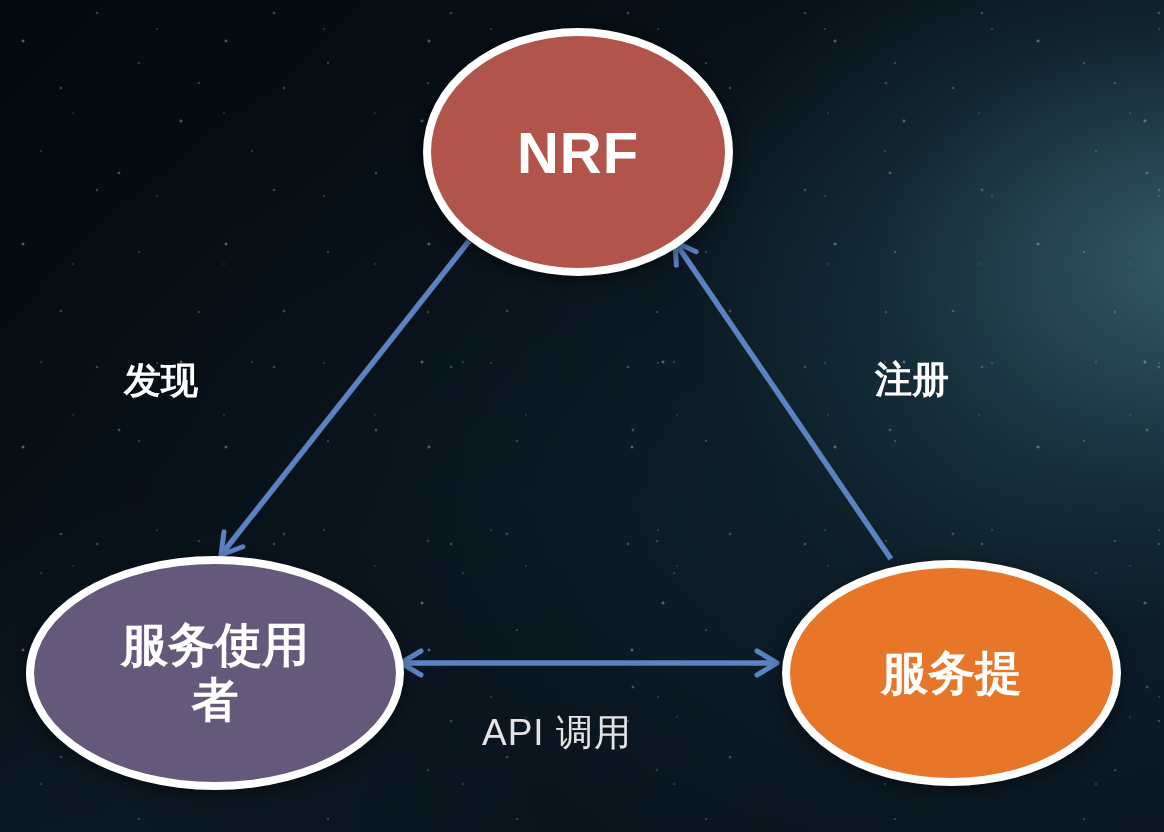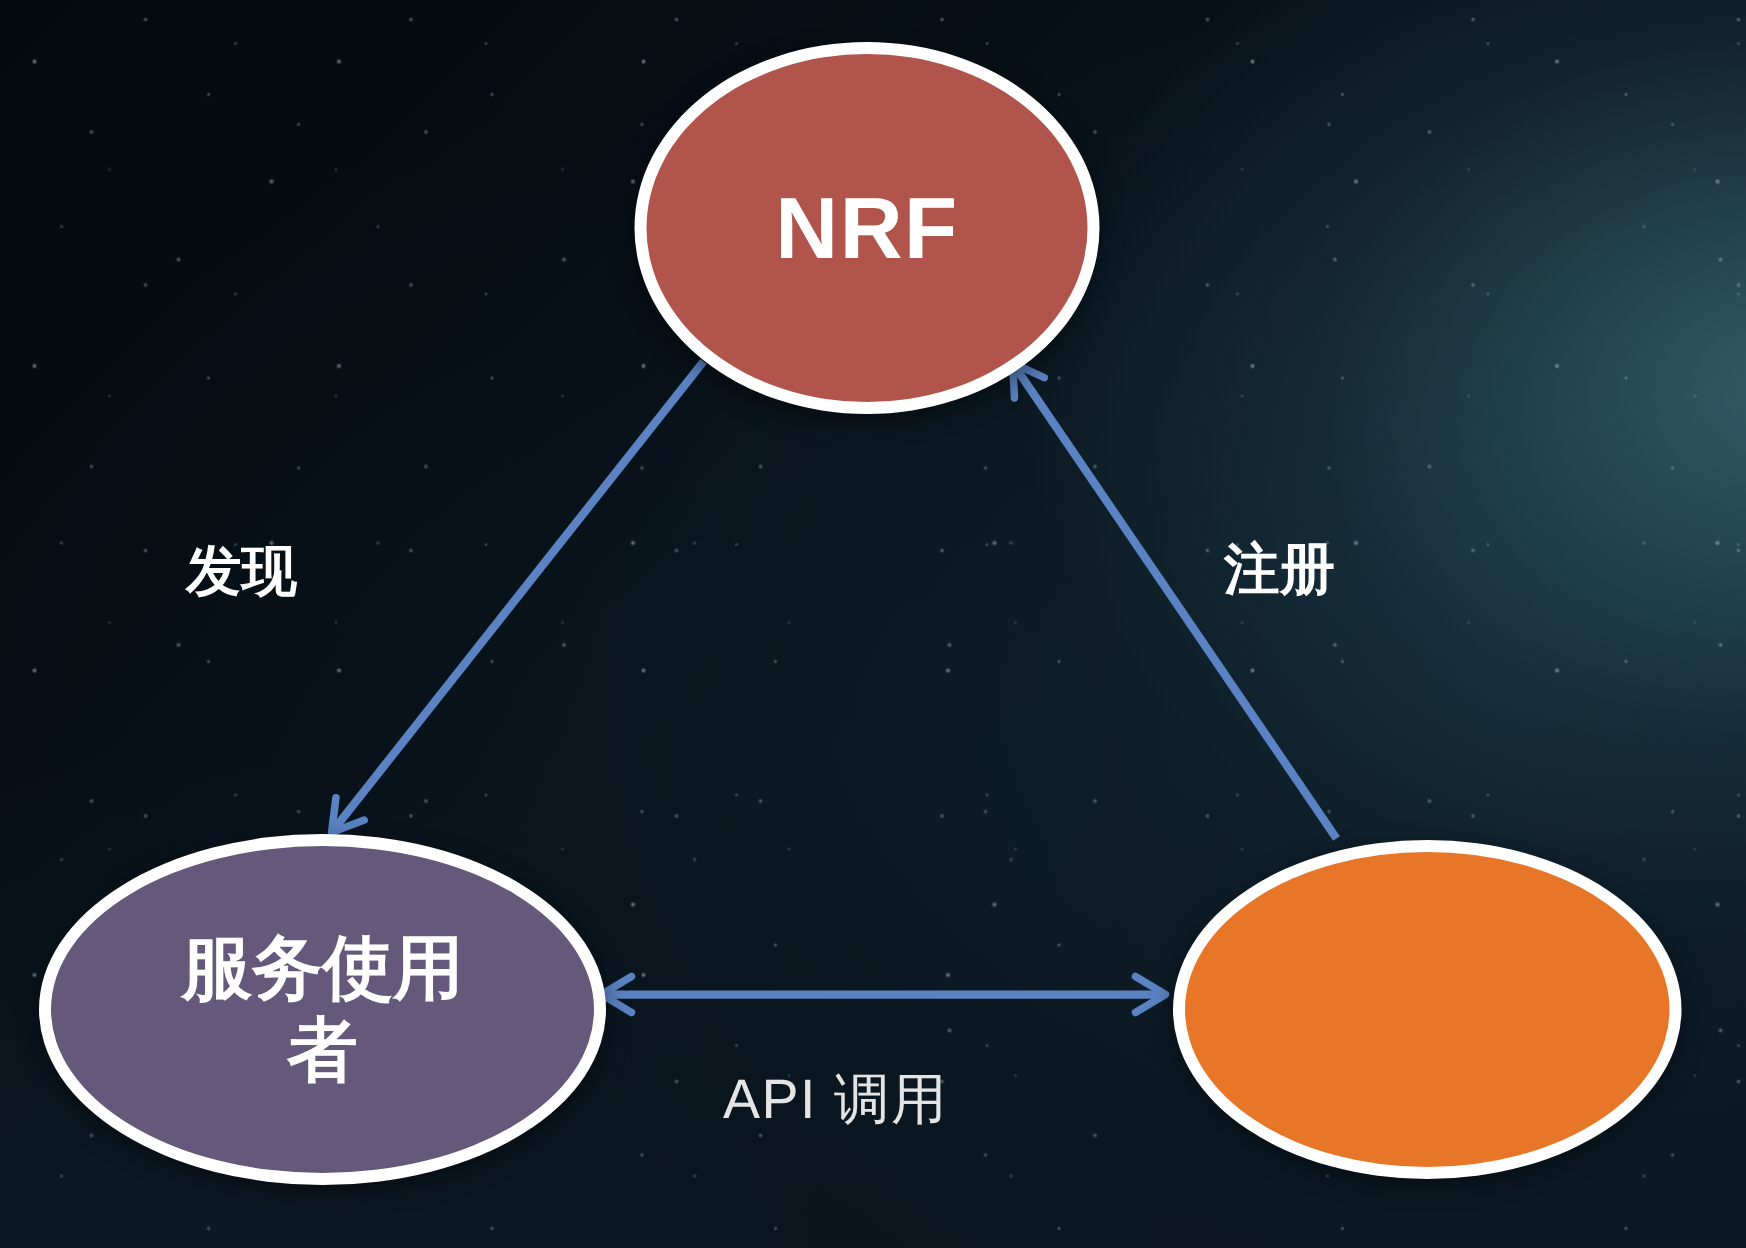--- a/index.html
+++ b/index.html
@@ -87,21 +87,21 @@
   }
   .node .line { display: block; }
   .edge-label {
     position: absolute;
     color: #ffffff;
     font-size: 37px;
     font-weight: 700;
     white-space: nowrap;
   }
   .edge-label-discovery { left: 124px; top: 356px; }
-  .edge-label-register  { left: 816px; top: 355px; }
+  .edge-label-register  { left: 875px; top: 355px; }
   .edge-label-api {
     left: 482px; top: 708px;
     font-weight: 400;
     color: #e4e4e4;
     letter-spacing: 1px;
   }
 </style>
 </head>
 <body>
 
@@ -124,20 +124,21 @@
   <div class="node node-nrf">
     <span class="line">NRF</span>
   </div>
 
   <div class="node node-consumer">
     <span class="line">服务使用</span>
     <span class="line">者</span>
   </div>
 
   <div class="node node-provider">
+    <span class="line">服务提</span>
   </div>
 
   <div class="edge-label edge-label-discovery">发现</div>
 
   <div class="edge-label edge-label-register">注册</div>
 
   <div class="edge-label edge-label-api">API 调用</div>
 
 </div>
 

